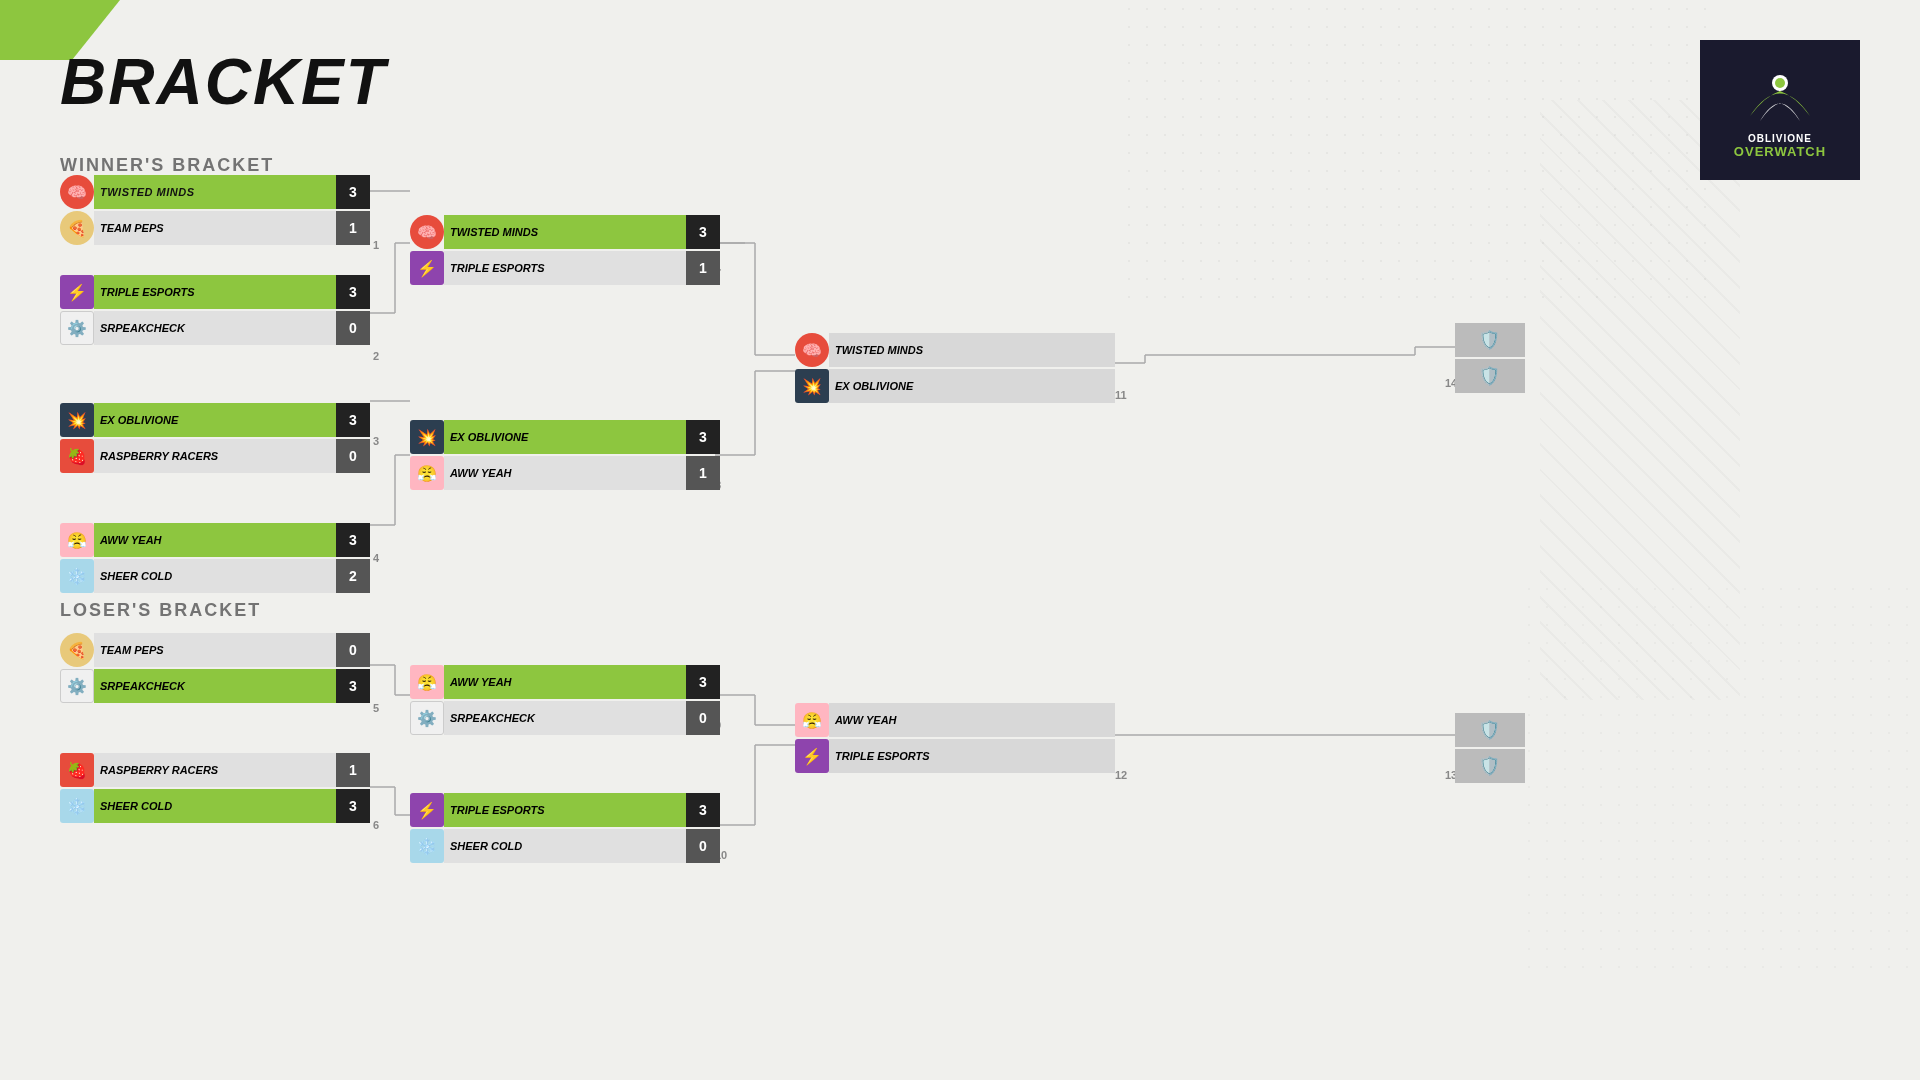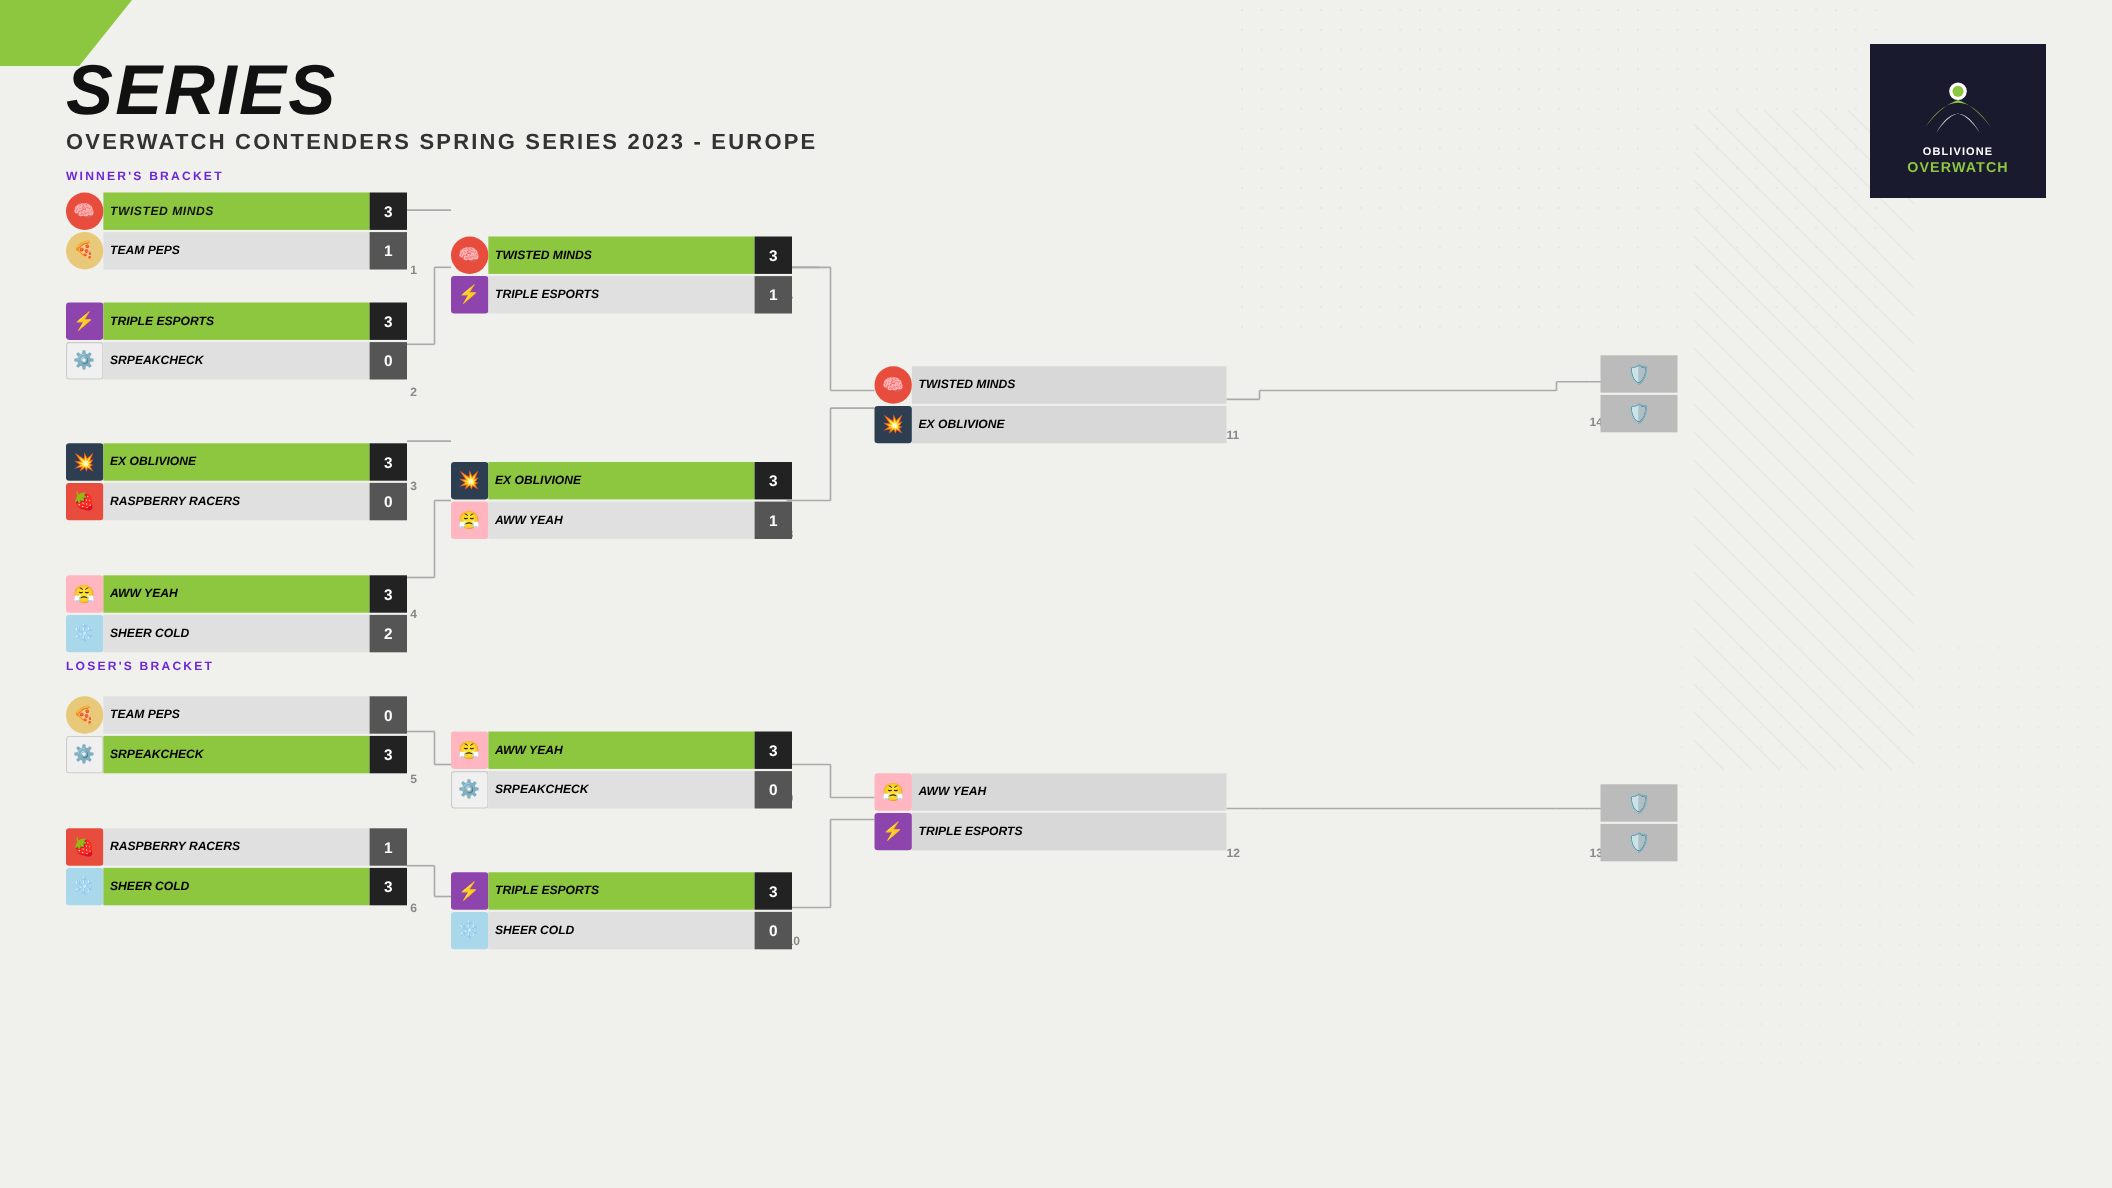--- a/index.html
+++ b/index.html
@@ -84,23 +84,23 @@
       height: 140px;
       display: flex;
       align-items: center;
       justify-content: center;
       flex-direction: column;
       position: relative;
     }
 
     
     .section-label {
-      font-size: 11px;
+      font-size: 18px;
       font-weight: 900;
-      color: #6d28d9;
+      color: #737373;
       letter-spacing: 2px;
       margin-bottom: 8px;
     }
 
     
     .match-row {
       display: flex;
       align-items: center;
       width: 310px;
       height: 34px;
@@ -166,22 +166,21 @@
   </style>
 </head>
 <body>
 
 <div class="bg-green-corner"></div>
 <div class="bg-dots"></div>
 <div class="bg-dots2"></div>
 <div class="bg-diagonal"></div>
 
 <div class="header">
-  <div class="header-title">SERIES</div>
-  <div class="header-subtitle">OVERWATCH CONTENDERS SPRING SERIES 2023 - EUROPE</div>
+  <div class="header-title">BRACKET</div>
 </div>
 
 <div class="logo-area">
   <div class="logo-box">
 
     <svg width="80" height="70" viewBox="0 0 80 70">
 
       <path d="M10,55 Q40,10 70,55 Q55,35 40,30 Q25,35 10,55 Z" fill="#8dc63f"></path>
       <path d="M20,60 Q40,25 60,60 Q50,45 40,42 Q30,45 20,60 Z" fill="white" opacity="0.8"></path>
 

